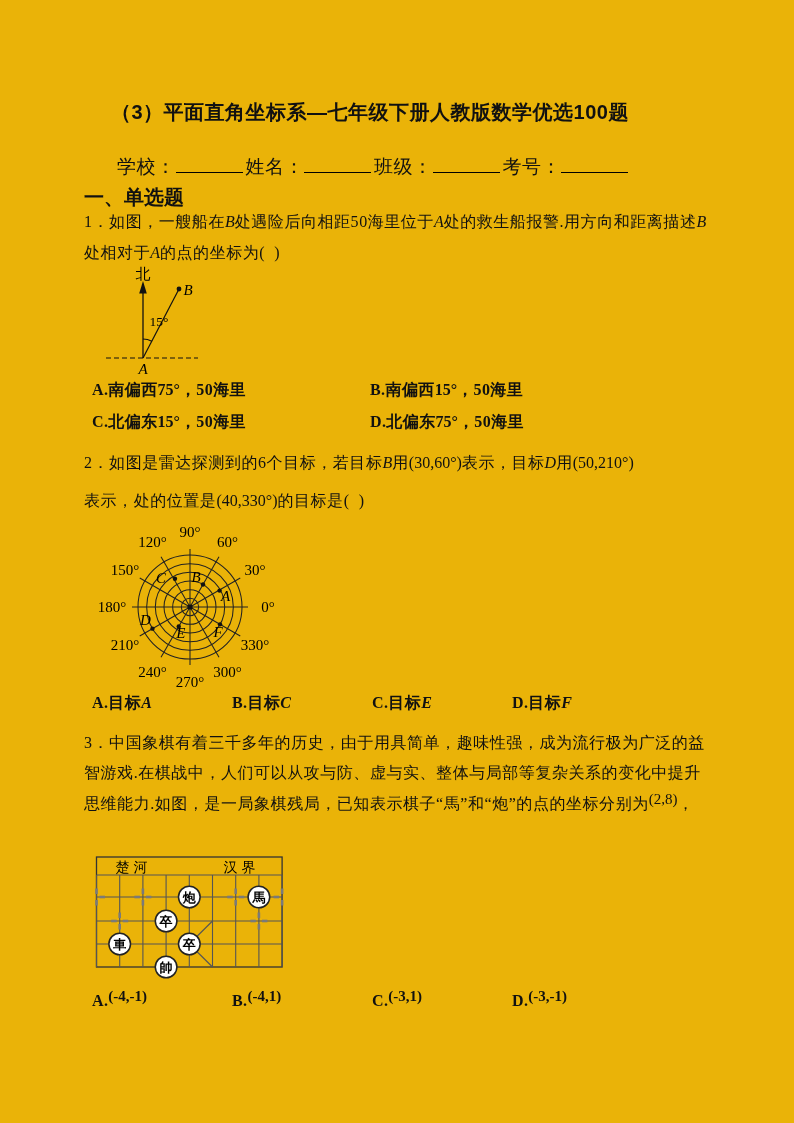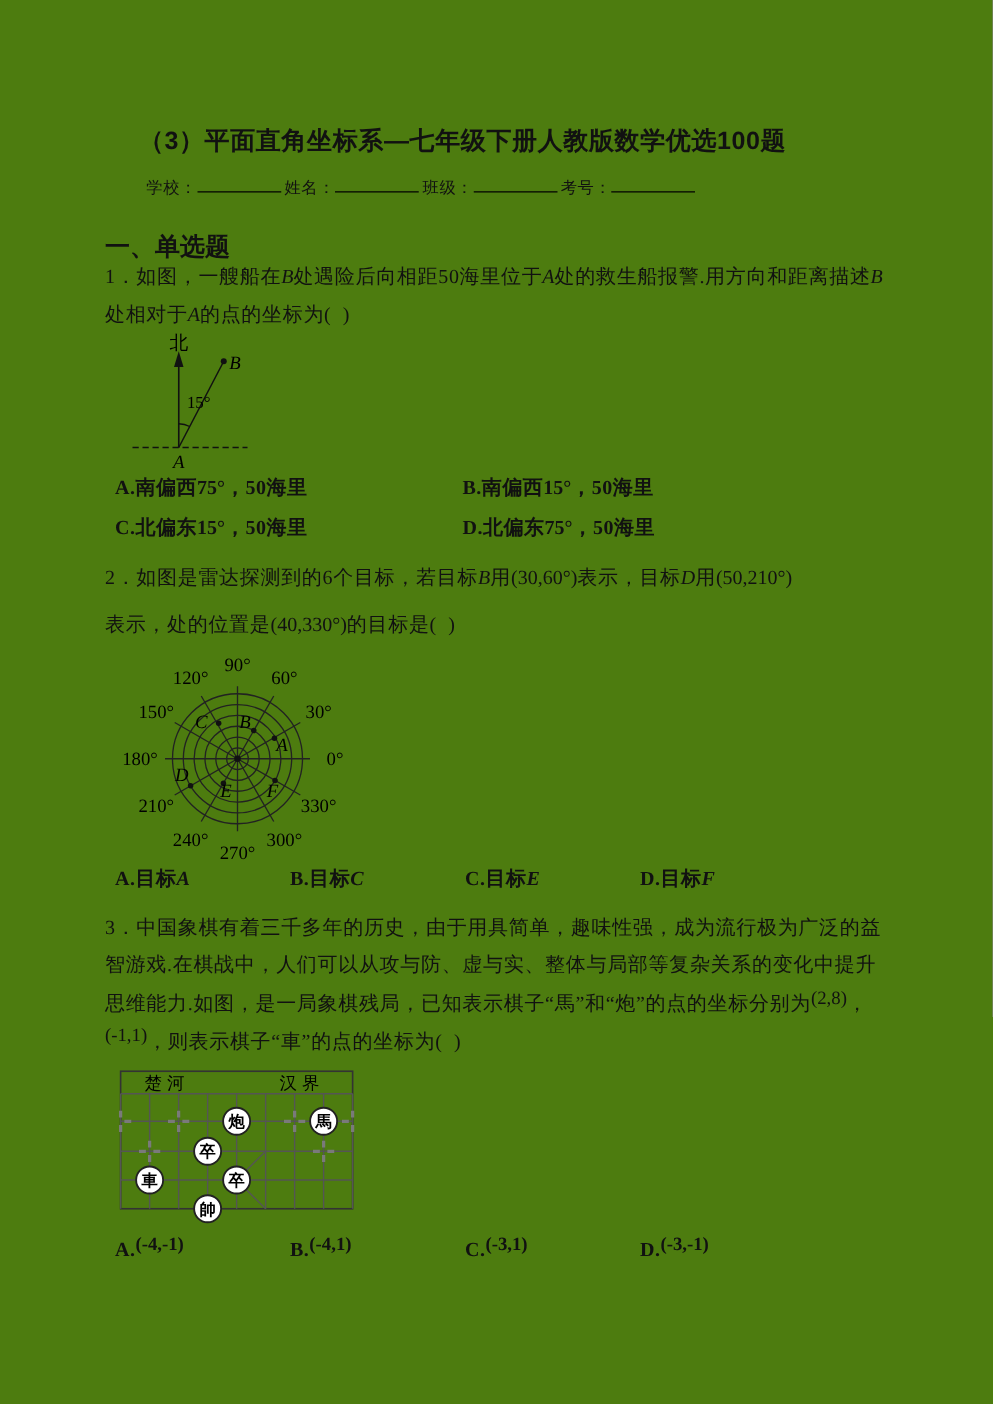--- a/index.html
+++ b/index.html
@@ -1,22 +1,22 @@
 <!DOCTYPE html>
 <html><head>
 <meta charset="utf-8">
 <style>
   html,body{margin:0;padding:0;background:#888;}
-  .page{position:relative;width:794px;height:1123px;background:#4d7c0f;margin:0 auto;
+  .page{position:relative;width:794px;height:1123px;background:#eab308;margin:0 auto;
         font-family:"Liberation Serif","DejaVu Serif",serif;color:#111;overflow:hidden;}
   .abs{position:absolute;}
   .title{left:0;top:99px;width:740px;text-align:center;
          font-family:"Liberation Sans","DejaVu Sans",sans-serif;
          font-weight:bold;font-size:20px;letter-spacing:0.5px;}
-  .info{left:117px;top:138px;font-size:13px;white-space:pre;}
+  .info{left:117px;top:154px;font-size:19px;white-space:pre;}
   .ilabel{letter-spacing:0.5px;}
   .uline{display:inline-block;width:67px;height:15px;border-bottom:1.2px solid #000;margin-right:3px;}
   .section{left:84px;top:184px;font-family:"Liberation Sans","DejaVu Sans",sans-serif;
            font-weight:bold;font-size:20px;}
   .qline{left:84px;width:640px;font-size:16px;line-height:31px;letter-spacing:0.55px;white-space:pre;}
   .optrow{left:92px;height:22px;font-size:16px;letter-spacing:0.4px;}
   .opt{position:absolute;top:0;white-space:pre;font-weight:bold;}
   .s-n{}
   .s-i{font-style:italic;font-family:"Liberation Serif","DejaVu Serif",serif;letter-spacing:0;}
   .s-p{font-family:"Liberation Serif","DejaVu Serif",serif;letter-spacing:0;}
@@ -112,21 +112,20 @@
   <div class="abs optrow" style="top:693px">
     <span class="opt" style="left:0"><span>A.</span><span><span class="s-n">目标</span><span class="s-i">A</span></span></span>
     <span class="opt" style="left:140px"><span>B.</span><span><span class="s-n">目标</span><span class="s-i">C</span></span></span>
     <span class="opt" style="left:280px"><span>C.</span><span><span class="s-n">目标</span><span class="s-i">E</span></span></span>
     <span class="opt" style="left:420px"><span>D.</span><span><span class="s-n">目标</span><span class="s-i">F</span></span></span>
   </div>
 
   <div class="abs qline" style="top:727px"><span class="s-n">3．中国象棋有着三千多年的历史，由于用具简单，趣味性强，成为流行极为广泛的益</span></div>
   <div class="abs qline" style="top:757px"><span class="s-n">智游戏.在棋战中，人们可以从攻与防、虚与实、整体与局部等复杂关系的变化中提升</span></div>
   <div class="abs qline" style="top:788px"><span class="s-n">思维能力.如图，是一局象棋残局，已知表示棋子“馬”和“炮”的点的坐标分别为</span><span class="s-m">(2,8)</span><span class="s-n">，</span></div>
-  <div class="abs qline" style="top:818px"><span class="s-m">(-1,1)</span><span class="s-n">，则表示棋子“車”的点的坐标为(  )</span></div>
 
   <svg id="chess-svg" class="abs" style="left:91px;top:854px" width="198" height="130" viewBox="0 0 198 130">
       <rect x="5.5" y="3" width="185.6" height="110" fill="none" stroke="#333" stroke-width="1.3"></rect>
       <line x1="5.5" y1="21" x2="191.1" y2="21" stroke="#555" stroke-width="1.1"></line>
       <line x1="5.5" y1="43" x2="191.1" y2="43" stroke="#555" stroke-width="1.1"></line>
       <line x1="5.5" y1="67" x2="191.1" y2="67" stroke="#555" stroke-width="1.1"></line>
       <line x1="5.5" y1="90" x2="191.1" y2="90" stroke="#555" stroke-width="1.1"></line>
       <line x1="5.5" y1="21" x2="5.5" y2="113" stroke="#555" stroke-width="1.1"></line>
       <line x1="28.7" y1="21" x2="28.7" y2="113" stroke="#555" stroke-width="1.1"></line>
       <line x1="51.9" y1="21" x2="51.9" y2="113" stroke="#555" stroke-width="1.1"></line>

